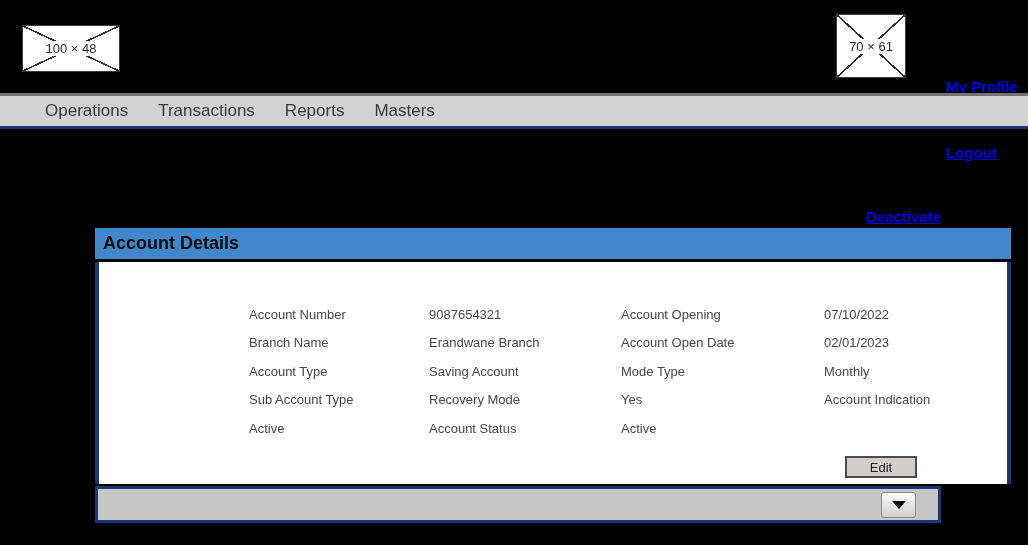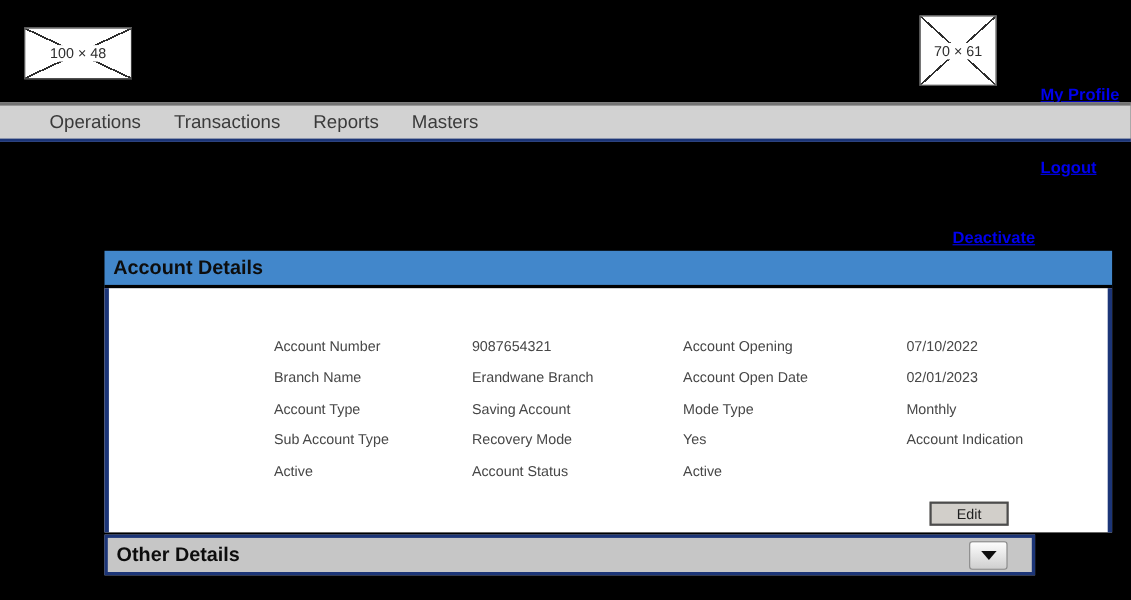--- a/index.html
+++ b/index.html
@@ -162,17 +162,16 @@
       <span class="fvalue">Active</span>
       <span class="flabel">Account Status</span>
       <span class="fvalue">Active</span>
 
     </div>
     <button class="edit-btn">Edit</button>
   </div>
 </section>
 
 <section class="other-bar">
-  <span>Other Details</span>
   <button class="dropdown-btn">
     <span class="triangle-down"></span>
   </button>
 </section>
 
 </body></html>

